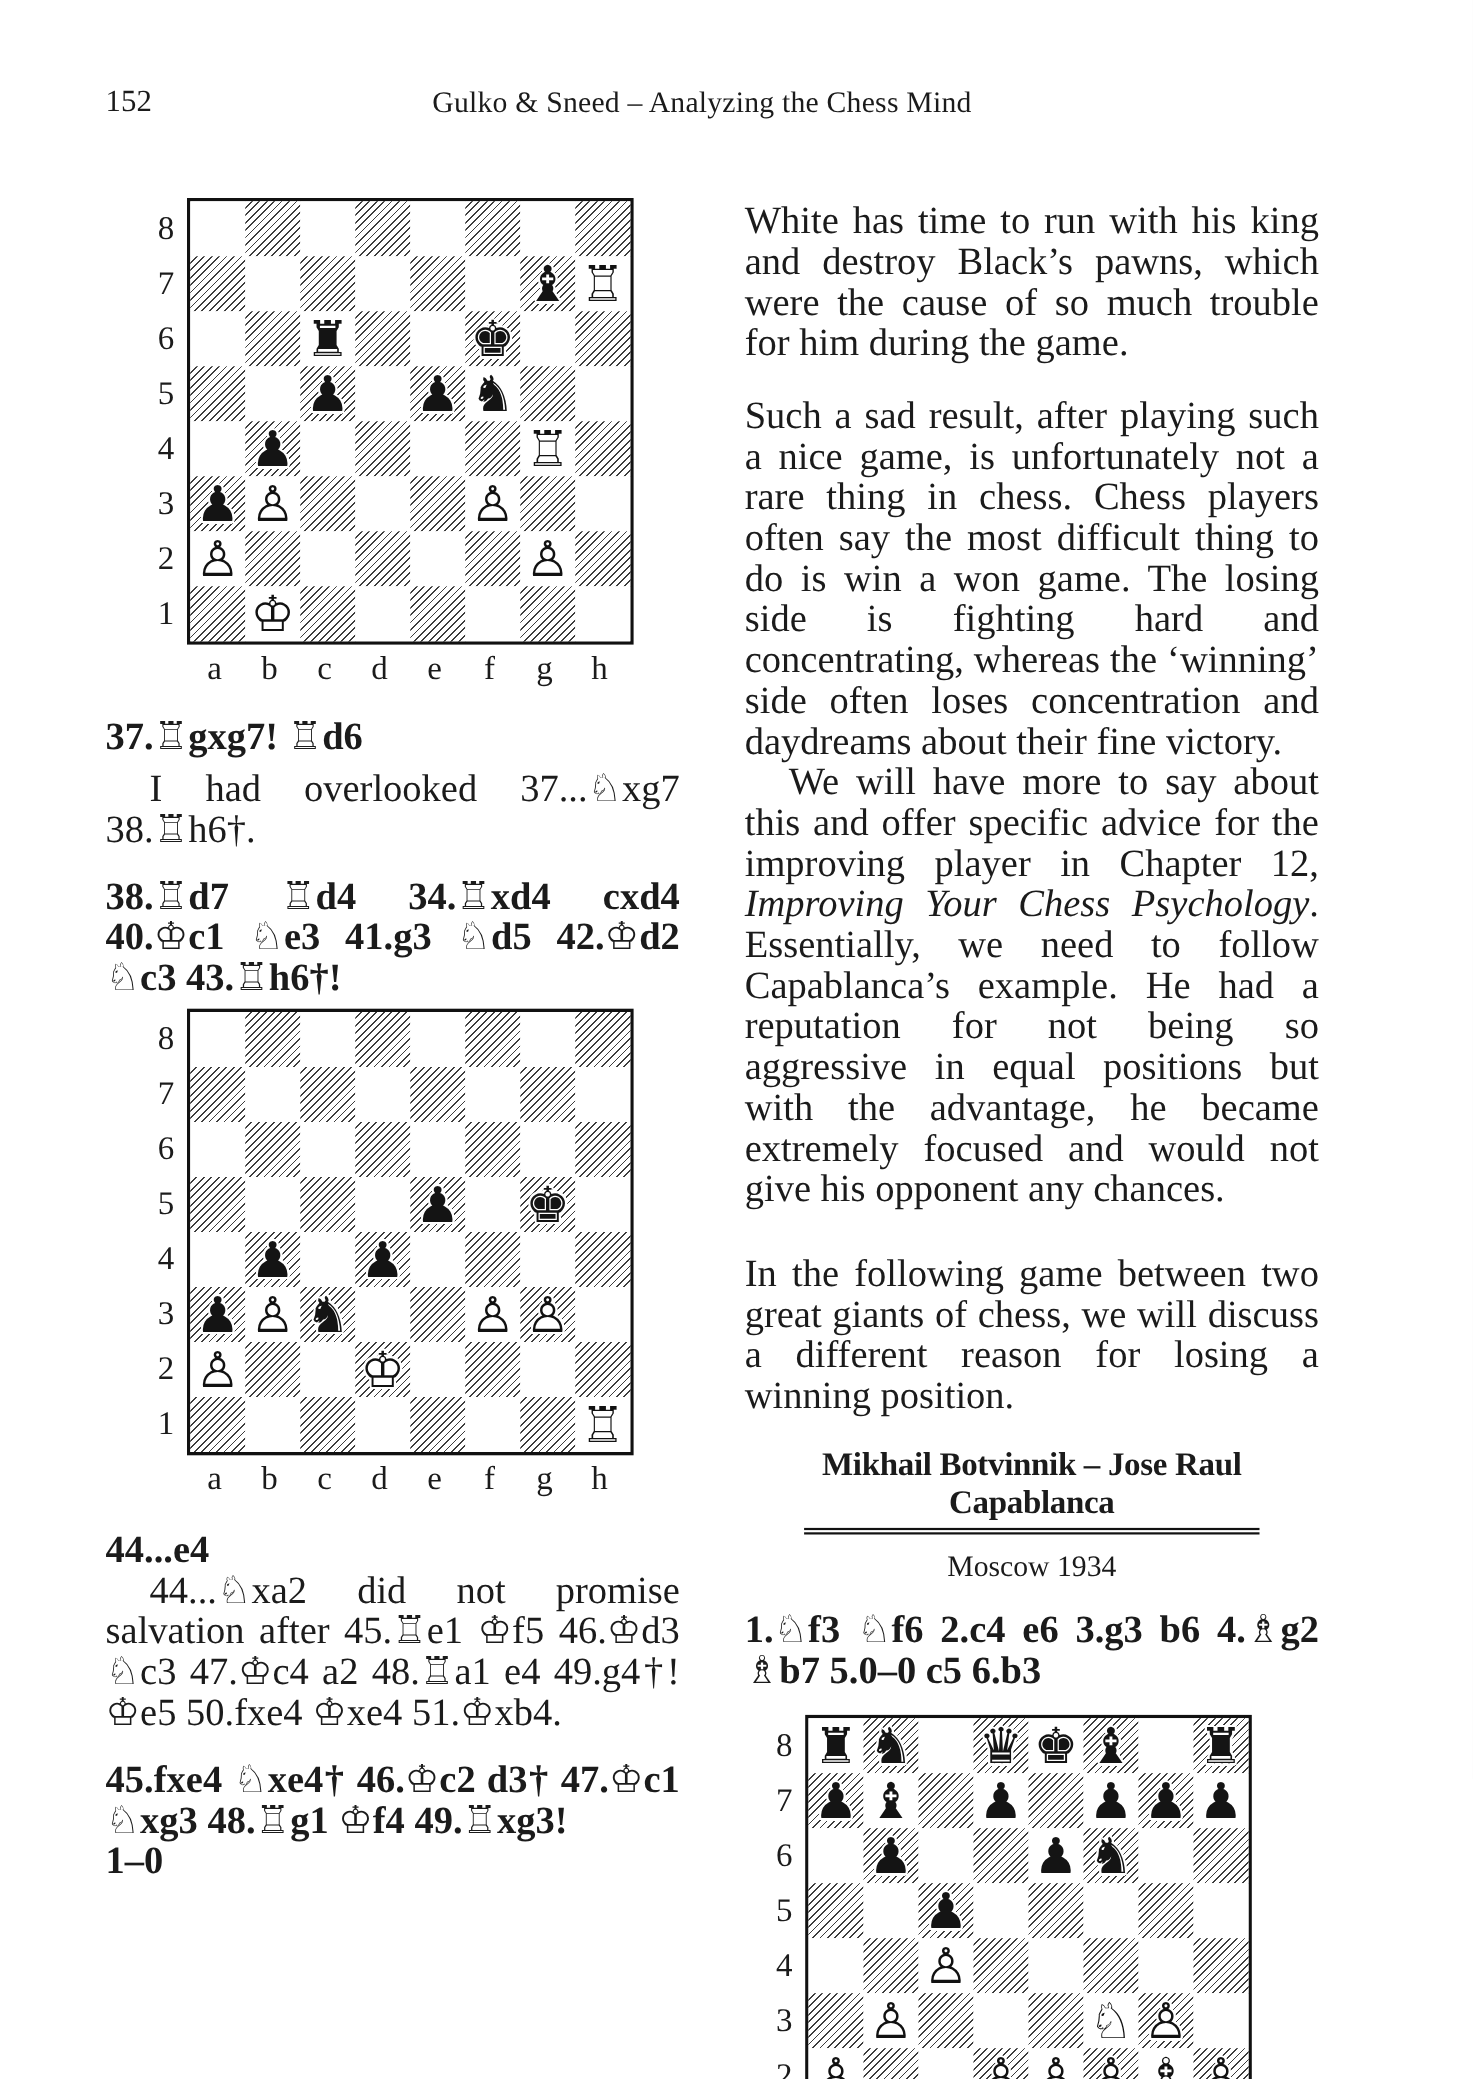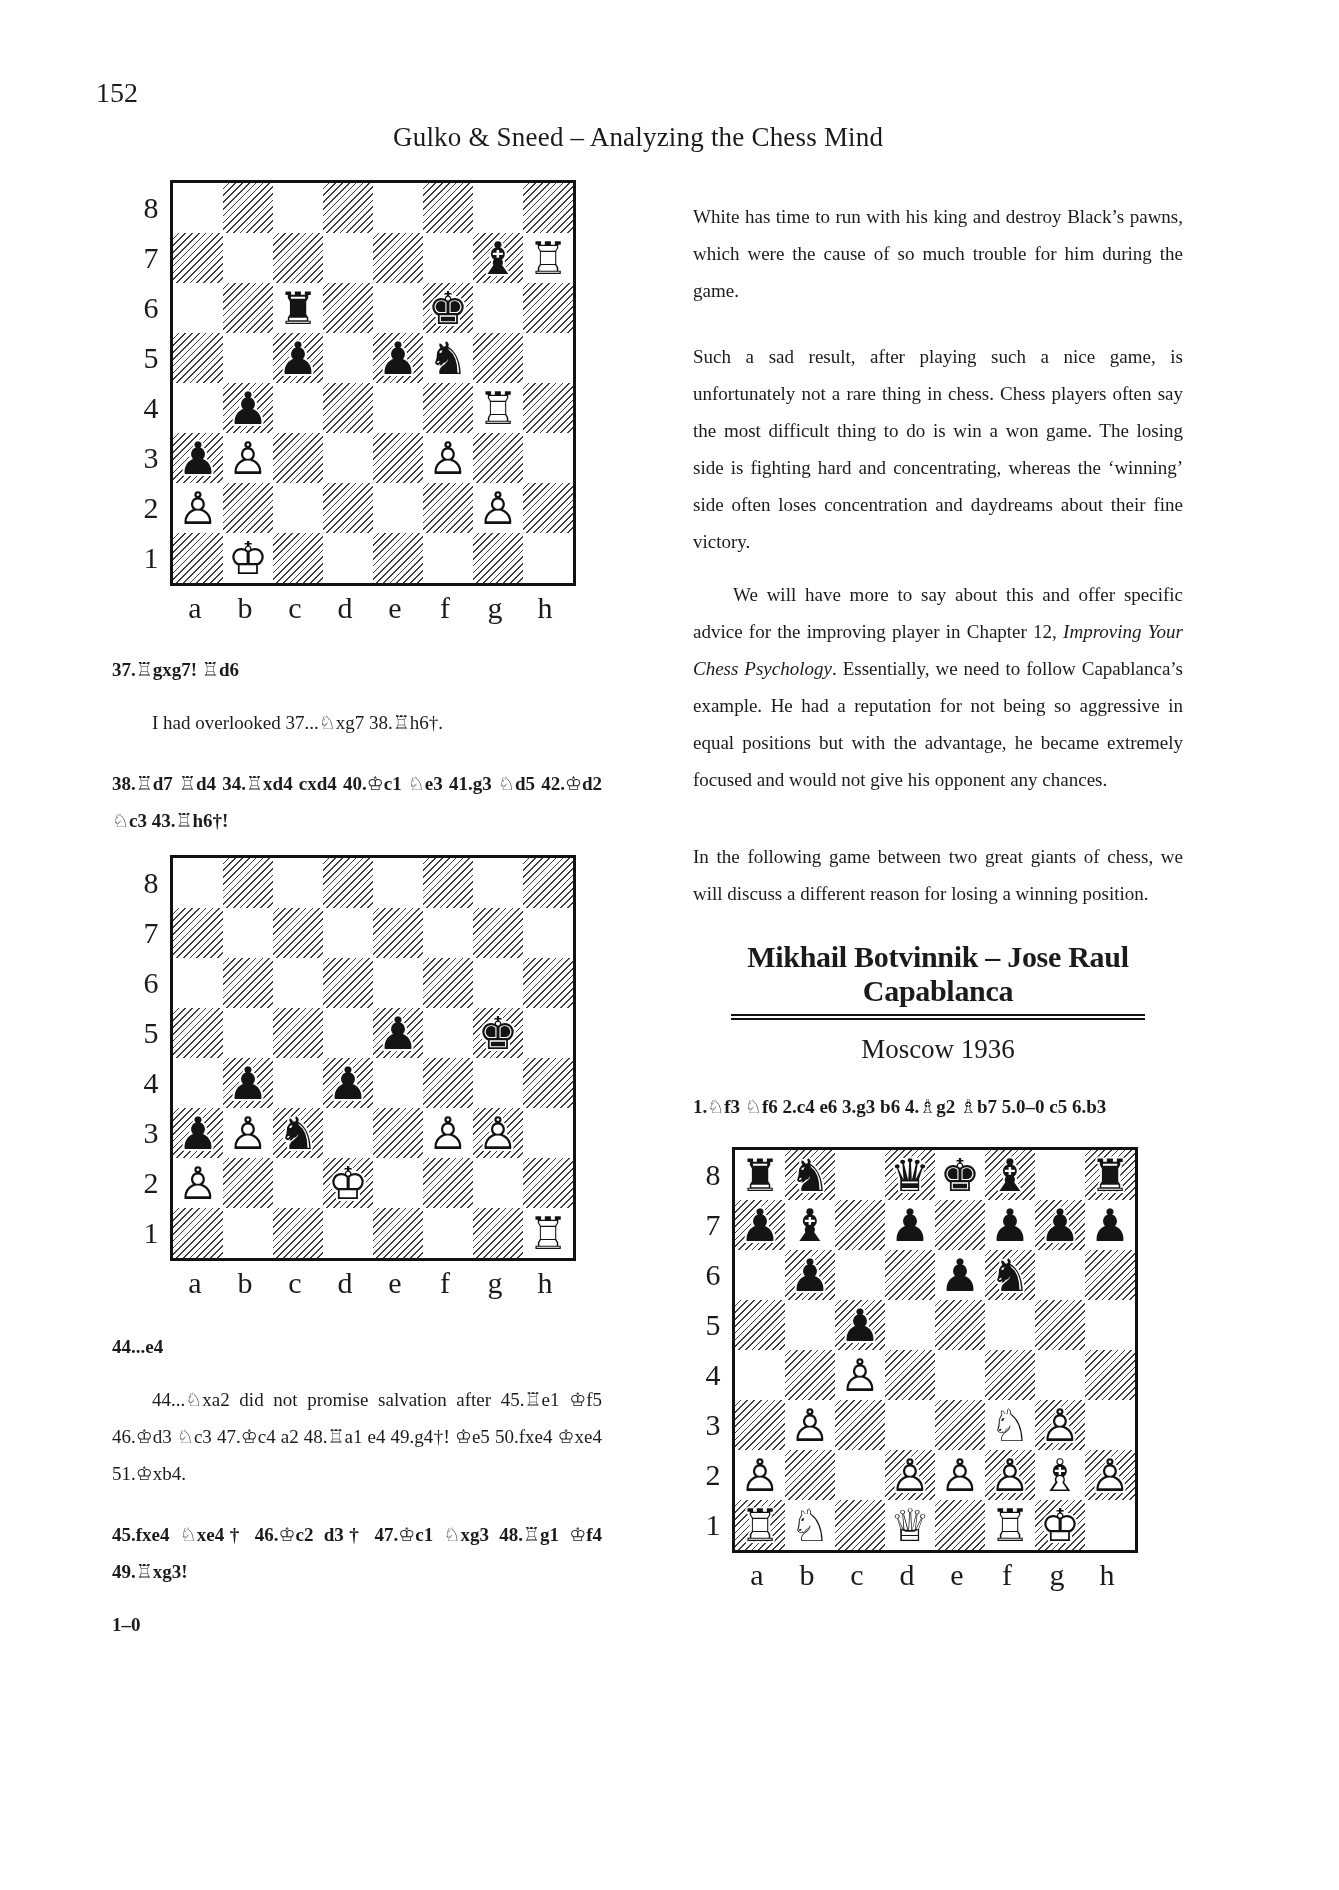--- a/index.html
+++ b/index.html
@@ -1,25 +1,25 @@
 <!DOCTYPE html>
 <html><head>
 <meta charset="utf-8">
 <style>
   html,body{margin:0;padding:0;background:#e8e8e8;}
   .page{position:relative;width:1339px;height:1890px;background:#ffffff;color:#1b1b1b;
         font-family:"Liberation Serif","DejaVu Sans",serif;overflow:hidden;}
   
   .page-num{position:absolute;left:96px;top:78px;font-size:28px;line-height:30px;}
-  .running-title{position:absolute;left:393px;top:78px;font-size:27px;line-height:30px;letter-spacing:.2px;margin-top:44px;}
+  .running-title{position:absolute;left:393px;top:78px;font-size:27px;line-height:30px;letter-spacing:.2px;}
   
   .col{position:absolute;width:522px;}
   .col-left{left:96px;top:180px;}
   .col-right{left:677px;top:182px;}
-  .body-text{font-size:19px;line-height:37px;text-align:justify;margin:16px;}
+  .body-text{font-size:35px;line-height:37px;text-align:justify;margin:0;}
   .indent{text-indent:40px;font-family:Liberation Serif, serif;}
   .moves{font-weight:bold;}
   .ital{font-style:italic;}
   
   .mt-sm{margin-top:10px;} .mt-md{margin-top:24px;} .mt-lg{margin-top:40px;}
   
   .game-heading{margin-top:28px;text-align:center;font-size:30px;line-height:34px;font-weight:bold;letter-spacing:-0.3px;}
   .double-rule{width:414px;height:6px;margin:6px auto 0 auto;border-top:2.5px solid #111;border-bottom:2.5px solid #111;box-sizing:border-box;}
   .event-line{margin-top:12px;text-align:center;font-size:27px;line-height:34px;}
   
@@ -316,21 +316,21 @@
   </div>
 
   <div class="col col-right">
     <p class="body-text">White has time to run with his king and destroy Black’s pawns, which were the cause of so much trouble for him during the game.</p>
     <p class="body-text" style="margin-top:29px;">Such a sad result, after playing such a nice game, is unfortunately not a rare thing in chess. Chess players often say the most difficult thing to do is win a won game. The losing side is fighting hard and concentrating, whereas the ‘winning’ side often loses concentration and daydreams about their fine victory.</p>
     <p class="body-text indent"><span>We will have more to say about this and offer specific advice for the improving player in Chapter 12, </span><span class="ital">Improving Your Chess Psychology</span><span>. Essentially, we need to follow Capablanca’s example. He had a reputation for not being so aggressive in equal positions but with the advantage, he became extremely focused and would not give his opponent any chances.</span></p>
     <p class="body-text mt-lg">In the following game between two great giants of chess, we will discuss a different reason for losing a winning position.</p>
 
     <div class="game-heading">Mikhail Botvinnik – Jose Raul Capablanca</div>
     <div class="double-rule"></div>
-    <div class="event-line">Moscow 1936</div>
+    <div class="event-line">Moscow 1934</div>
 
     <p class="body-text moves" style="margin-top:22px;">1.♘f3 ♘f6 2.c4 e6 3.g3 b6 4.♗g2 ♗b7 5.0–0 c5 6.b3</p>
 
     <div class="diagram dg3">
       <div class="rank-col">
           <div class="rank-label">8</div>
           <div class="rank-label">7</div>
           <div class="rank-label">6</div>
           <div class="rank-label">5</div>
           <div class="rank-label">4</div>

